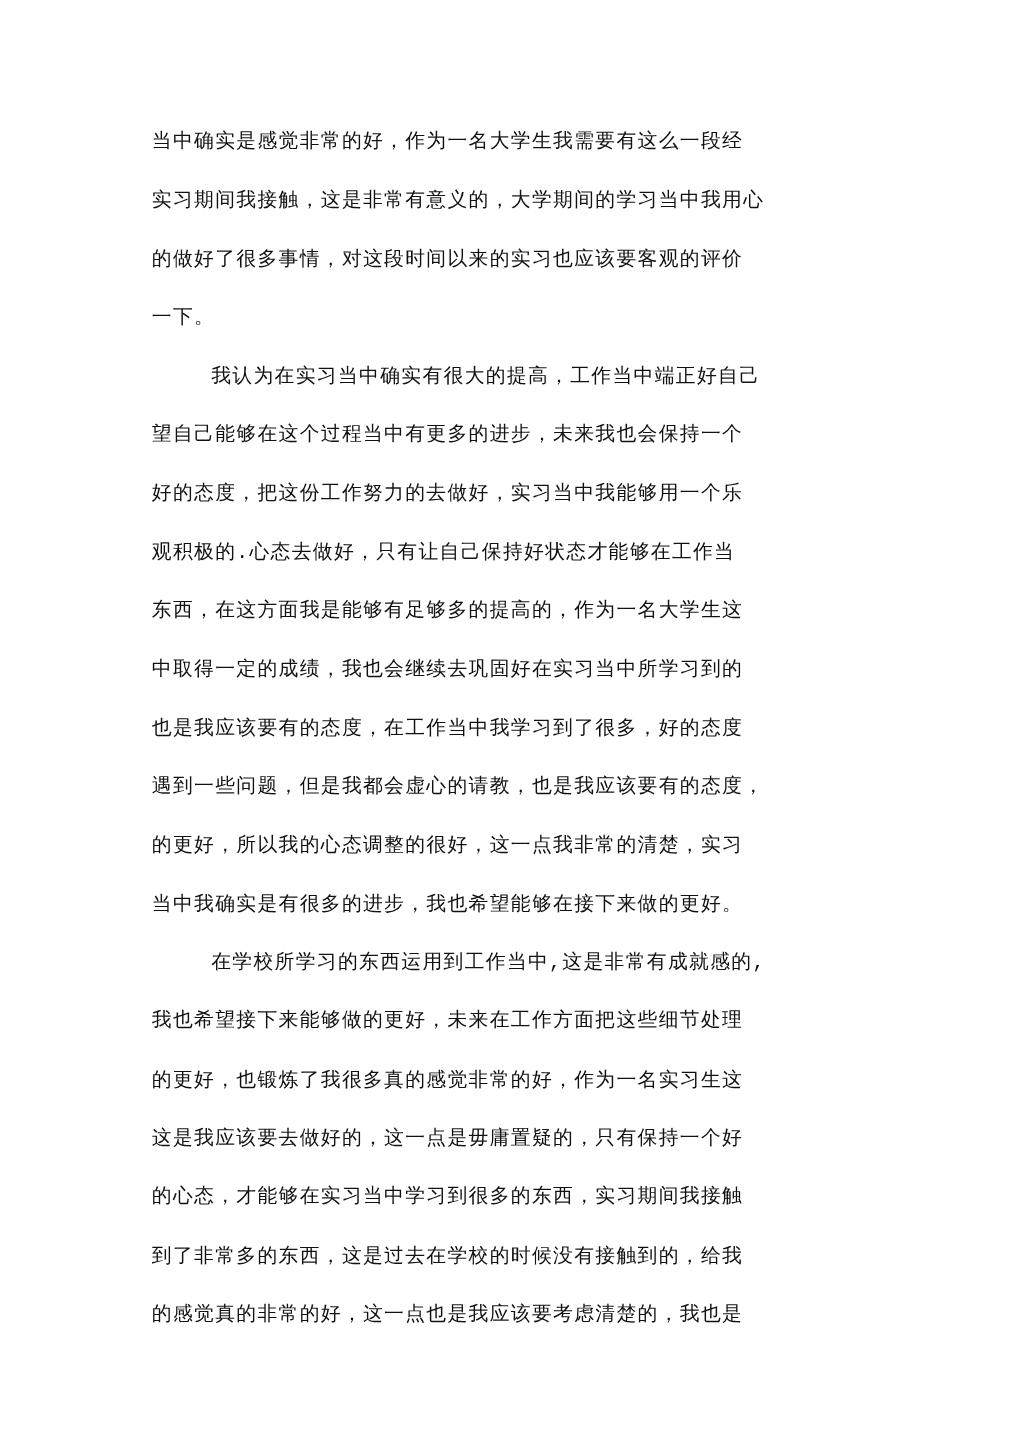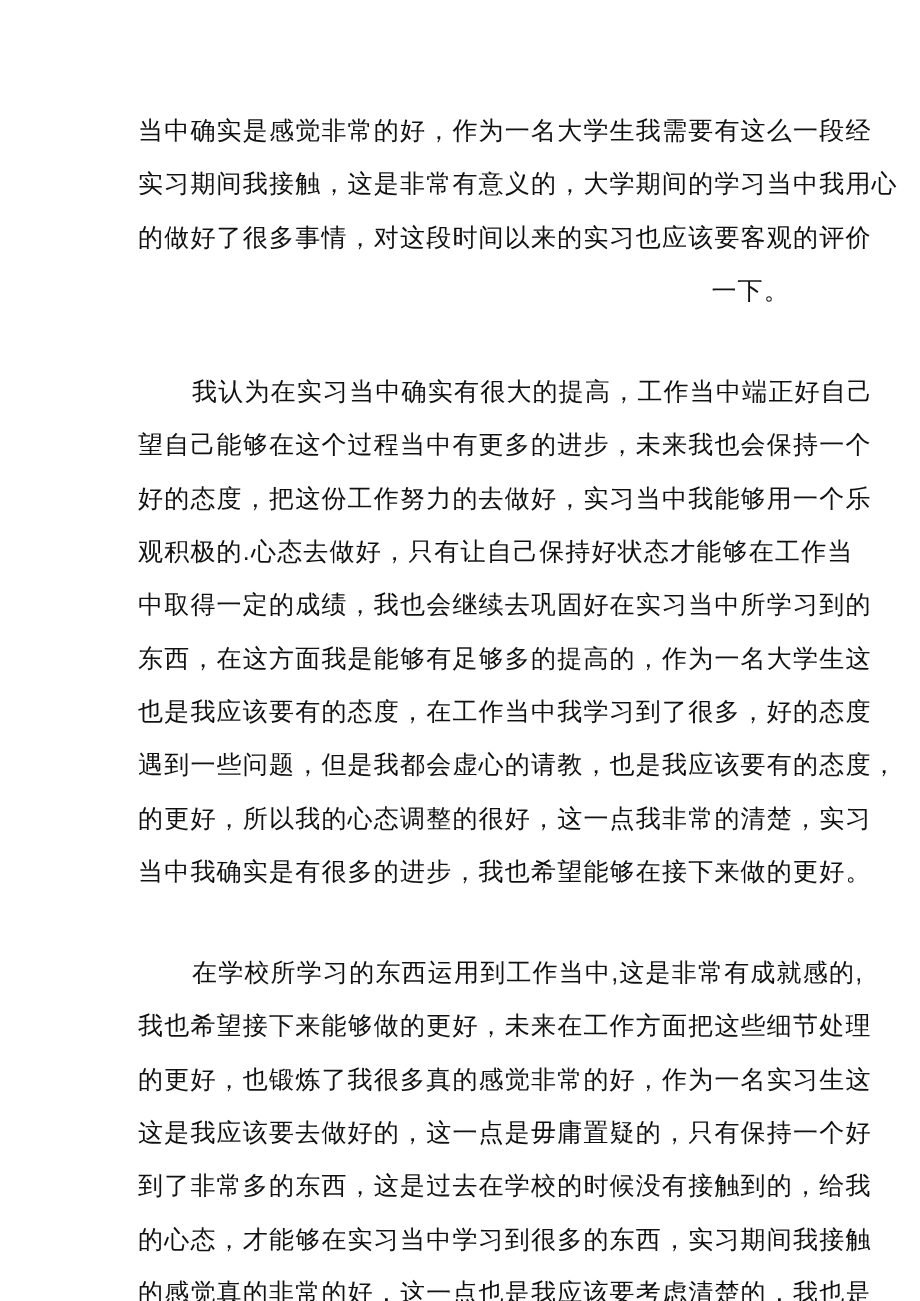--- a/index.html
+++ b/index.html
@@ -15,60 +15,58 @@
   }
   .page {
     position: absolute;
     left: 138px;
     top: 111px;
     width: 652px;
   }
   .line {
     height: 53.3px;
     line-height: 38px;
-    font-family: Liberation Sans, sans-serif;
-    font-size: 25px;
+    font-family: Liberation Mono, monospace;
+    font-size: 18px;
     color: #111111;
     white-space: nowrap;
     letter-spacing: 1.2px;
-    text-align: right;
   }
   .line.indent {
     padding-left: 54px;
-    margin-top: 48px;
   }
 </style>
 </head>
 <body>
 
 <div class="page">
 
   <div>
     <div class="line">当中确实是感觉非常的好，作为一名大学生我需要有这么一段经</div>
     <div class="line">实习期间我接触，这是非常有意义的，大学期间的学习当中我用心</div>
     <div class="line">的做好了很多事情，对这段时间以来的实习也应该要客观的评价</div>
     <div class="line">一下。</div>
   </div>
 
   <div>
     <div class="line indent">我认为在实习当中确实有很大的提高，工作当中端正好自己</div>
     <div class="line">望自己能够在这个过程当中有更多的进步，未来我也会保持一个</div>
     <div class="line">好的态度，把这份工作努力的去做好，实习当中我能够用一个乐</div>
     <div class="line">观积极的.心态去做好，只有让自己保持好状态才能够在工作当</div>
+    <div class="line">东西，在这方面我是能够有足够多的提高的，作为一名大学生这</div>
     <div class="line">中取得一定的成绩，我也会继续去巩固好在实习当中所学习到的</div>
-    <div class="line">东西，在这方面我是能够有足够多的提高的，作为一名大学生这</div>
     <div class="line">也是我应该要有的态度，在工作当中我学习到了很多，好的态度</div>
     <div class="line">遇到一些问题，但是我都会虚心的请教，也是我应该要有的态度，</div>
     <div class="line">的更好，所以我的心态调整的很好，这一点我非常的清楚，实习</div>
     <div class="line">当中我确实是有很多的进步，我也希望能够在接下来做的更好。</div>
   </div>
 
   <div>
     <div class="line indent">在学校所学习的东西运用到工作当中,这是非常有成就感的,</div>
     <div class="line">我也希望接下来能够做的更好，未来在工作方面把这些细节处理</div>
     <div class="line">的更好，也锻炼了我很多真的感觉非常的好，作为一名实习生这</div>
     <div class="line">这是我应该要去做好的，这一点是毋庸置疑的，只有保持一个好</div>
+    <div class="line">的心态，才能够在实习当中学习到很多的东西，实习期间我接触</div>
     <div class="line">到了非常多的东西，这是过去在学校的时候没有接触到的，给我</div>
-    <div class="line">的心态，才能够在实习当中学习到很多的东西，实习期间我接触</div>
     <div class="line">的感觉真的非常的好，这一点也是我应该要考虑清楚的，我也是</div>
 
   </div>
 </div>
 
 </body></html>

